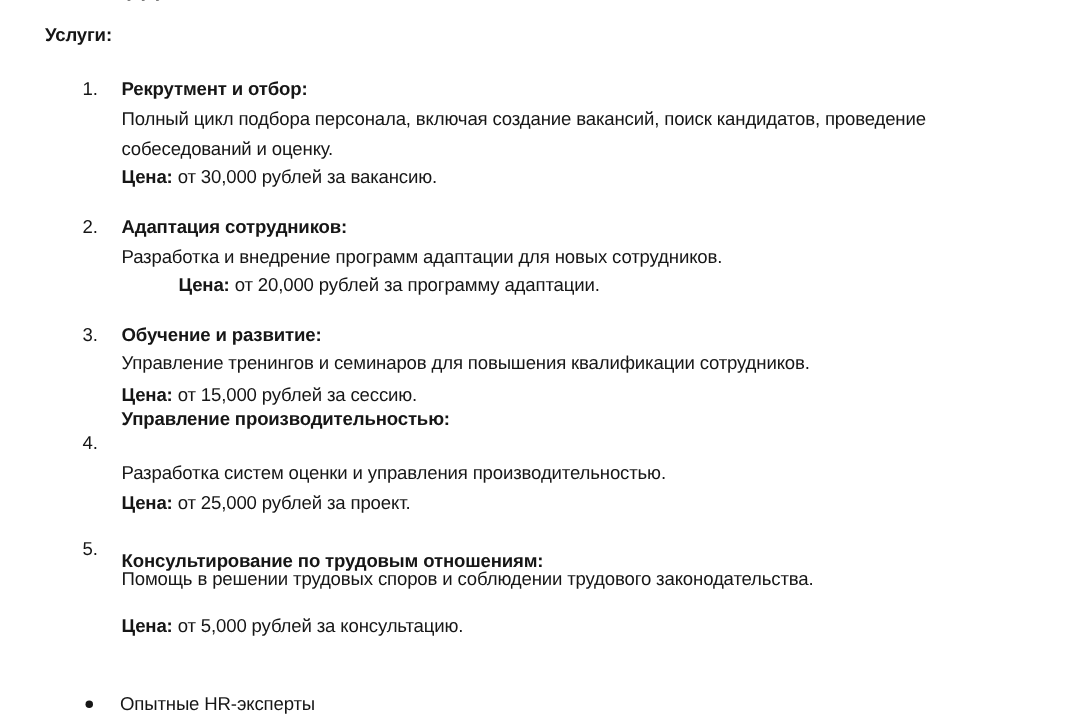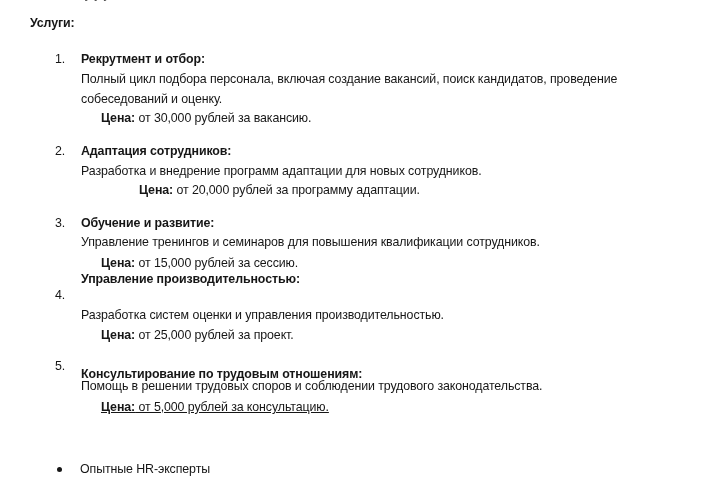--- a/index.html
+++ b/index.html
@@ -41,21 +41,21 @@
       left: 55px;
       line-height: 20px;
     }
     .item-title {
       left: 81px;
       font-weight: bold;
     }
     .item-text {
       left: 81px;
     }
-    .price-label { font-weight: bold; margin-left: 20px; }
+    .price-label { font-weight: bold; }
     .bullet {
       position: absolute;
       left: 57px;
       width: 5px; height: 5px;
       border-radius: 50%;
       background: #161616;
     }
     .bullet-text { left: 80px; }
   </style>
 </head>
@@ -93,21 +93,21 @@
     <span class="num" style="top:285px;">4.</span>
     <div class="line item-title" style="top:269px;">Управление производительностью:</div>
     <div class="line item-text" style="top:305px;">Разработка систем оценки и управления производительностью.</div>
     <div class="line item-text" style="top:325px;"><span class="price-label">Цена:</span><span> от 25,000 рублей за проект.</span></div>
   </div>
 
   <div>
     <span class="num" style="top:356px;">5.</span>
     <div class="line item-title" style="top:364px;">Консультирование по трудовым отношениям:</div>
     <div class="line item-text" style="top:376px;">Помощь в решении трудовых споров и соблюдении трудового законодательства.</div>
-    <div class="line item-text" style="top:397px;text-decoration:underline;"><span class="price-label">Цена:</span><span> от 5,000 рублей за консультацию.</span></div>
+    <div class="line item-text" style="top:407px;"><span class="price-label">Цена:</span><span> от 5,000 рублей за консультацию.</span></div>
   </div>
 
 
   <div>
     <span class="bullet" style="top:467px;"></span>
     <div class="line bullet-text" style="top:459px;">Опытные HR-эксперты</div>
   </div>
 
 </div>
 

